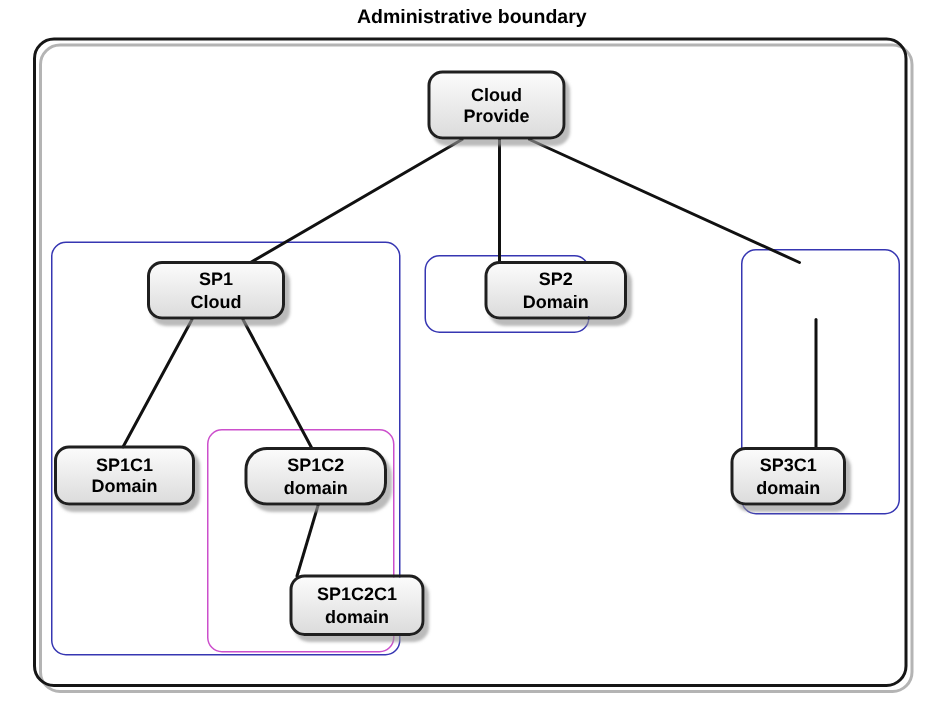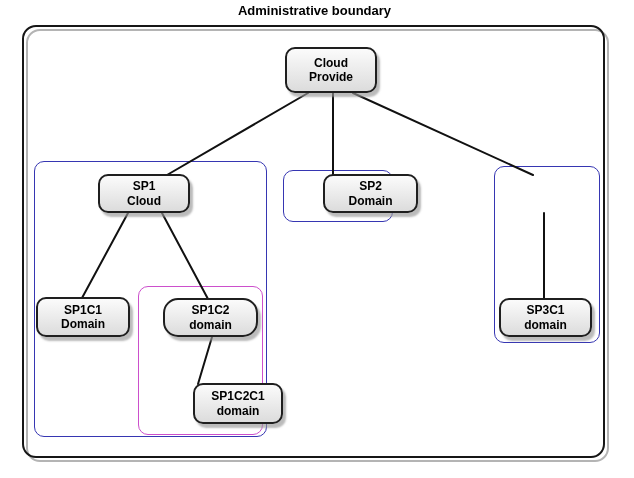--- a/index.html
+++ b/index.html
@@ -82,21 +82,21 @@
     line-height: 1.2;
     padding: 2px 15px;
   }
   .n-cloud   { left: 285px; top: 47px;  width: 92px; height: 46px; }
   .n-sp1     { left: 98px;  top: 174px; width: 92px; height: 39px; }
   .n-sp2     { left: 287px; top: 174px; width: 95px; height: 39px; margin-left: 36px; }
   .n-sp3     { left: 501px; top: 174px; width: 89px; height: 39px; }
   .n-sp1c1   { left: 36px;  top: 297px; width: 94px; height: 40px; }
   .n-sp1c2   { left: 163px; top: 298px; width: 95px; height: 39px; border-radius: 15px; }
   .n-sp1c2c1 { left: 153px; top: 383px; width: 90px; height: 41px; margin-left: 40px; }
-  .n-sp3c1   { left: 499px; top: 298px; width: 93px; height: 39px; }
+  .n-sp3c1   { left: 487px; top: 298px; width: 77px; height: 39px; }
 </style>
 </head>
 <body>
 
 <div class="canvas">
 
   <div class="diagram-title">Administrative boundary</div>
 
   <div class="frame-shadow"></div>
   <div class="frame"></div>

